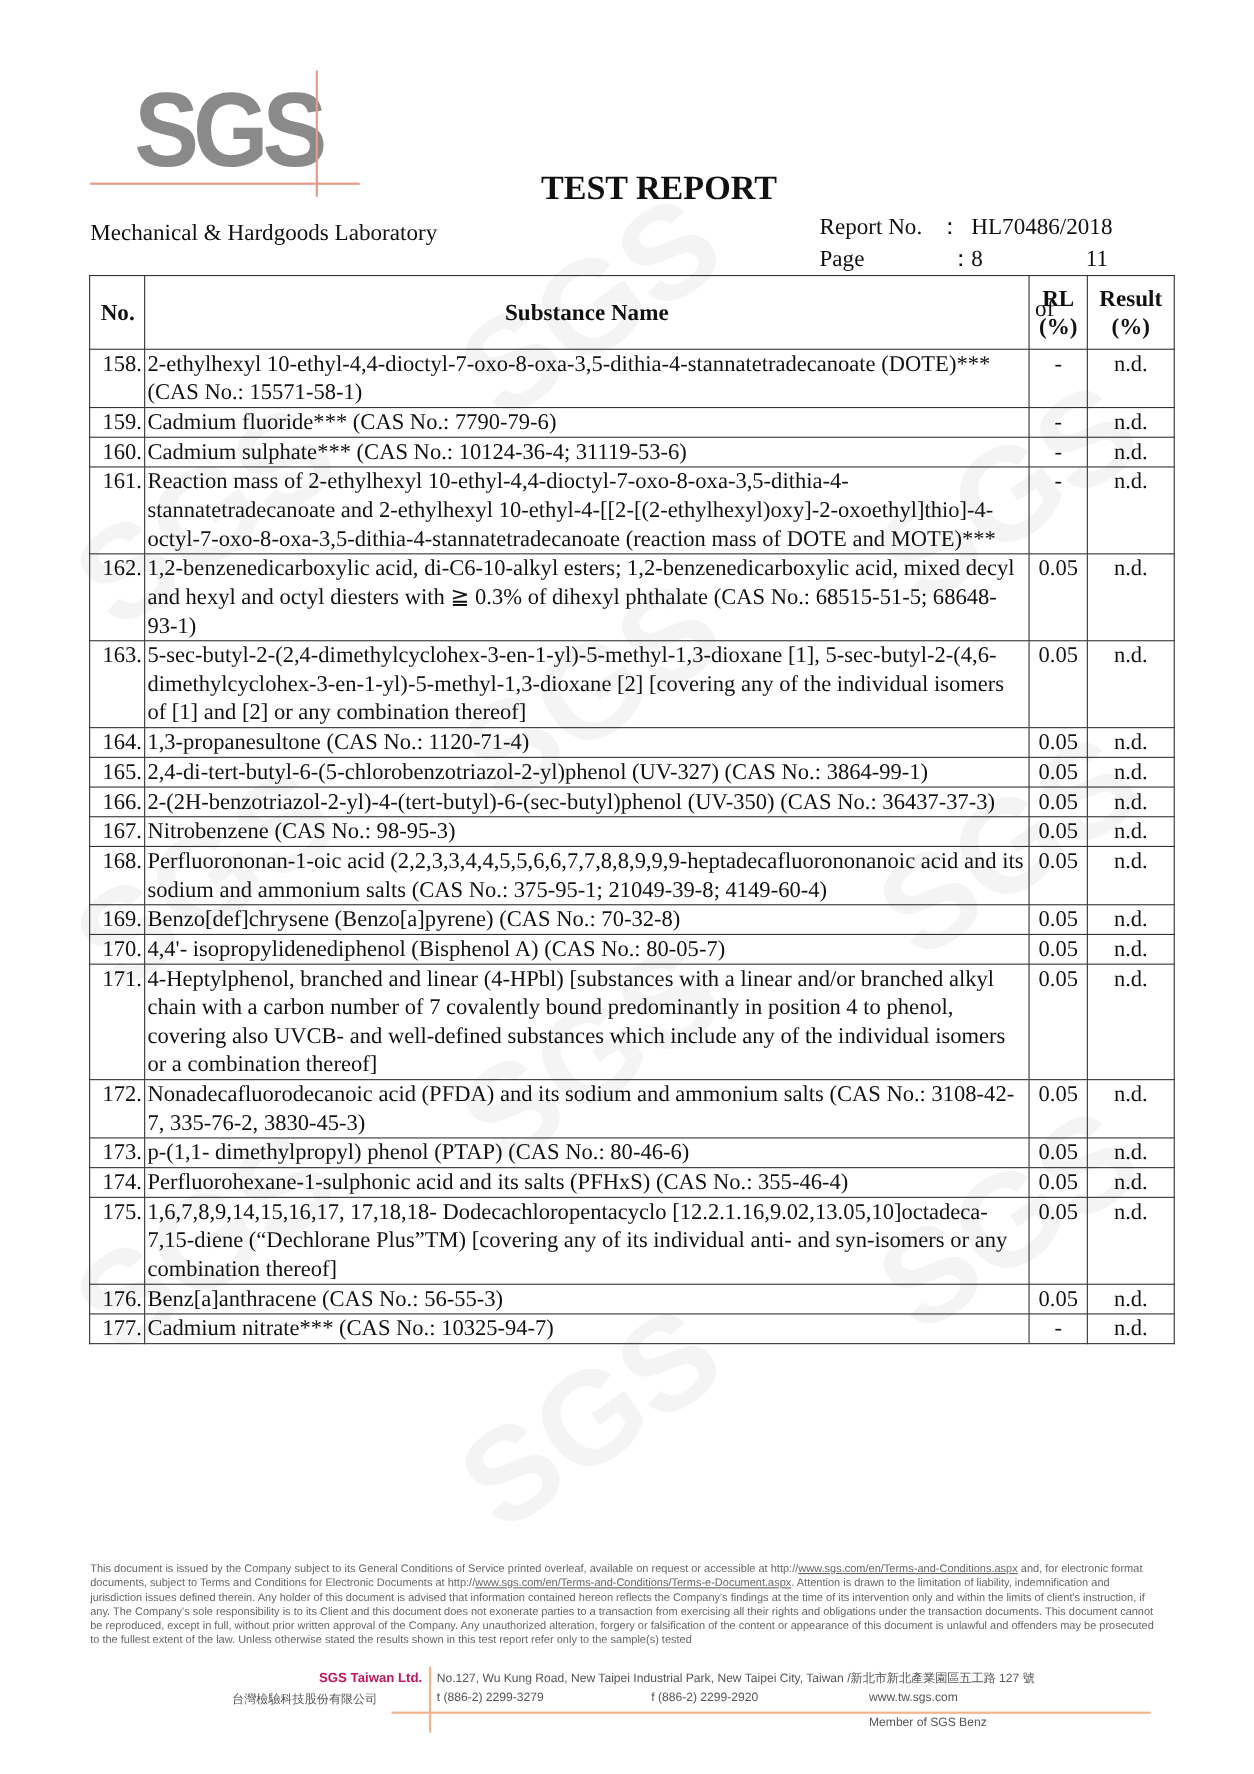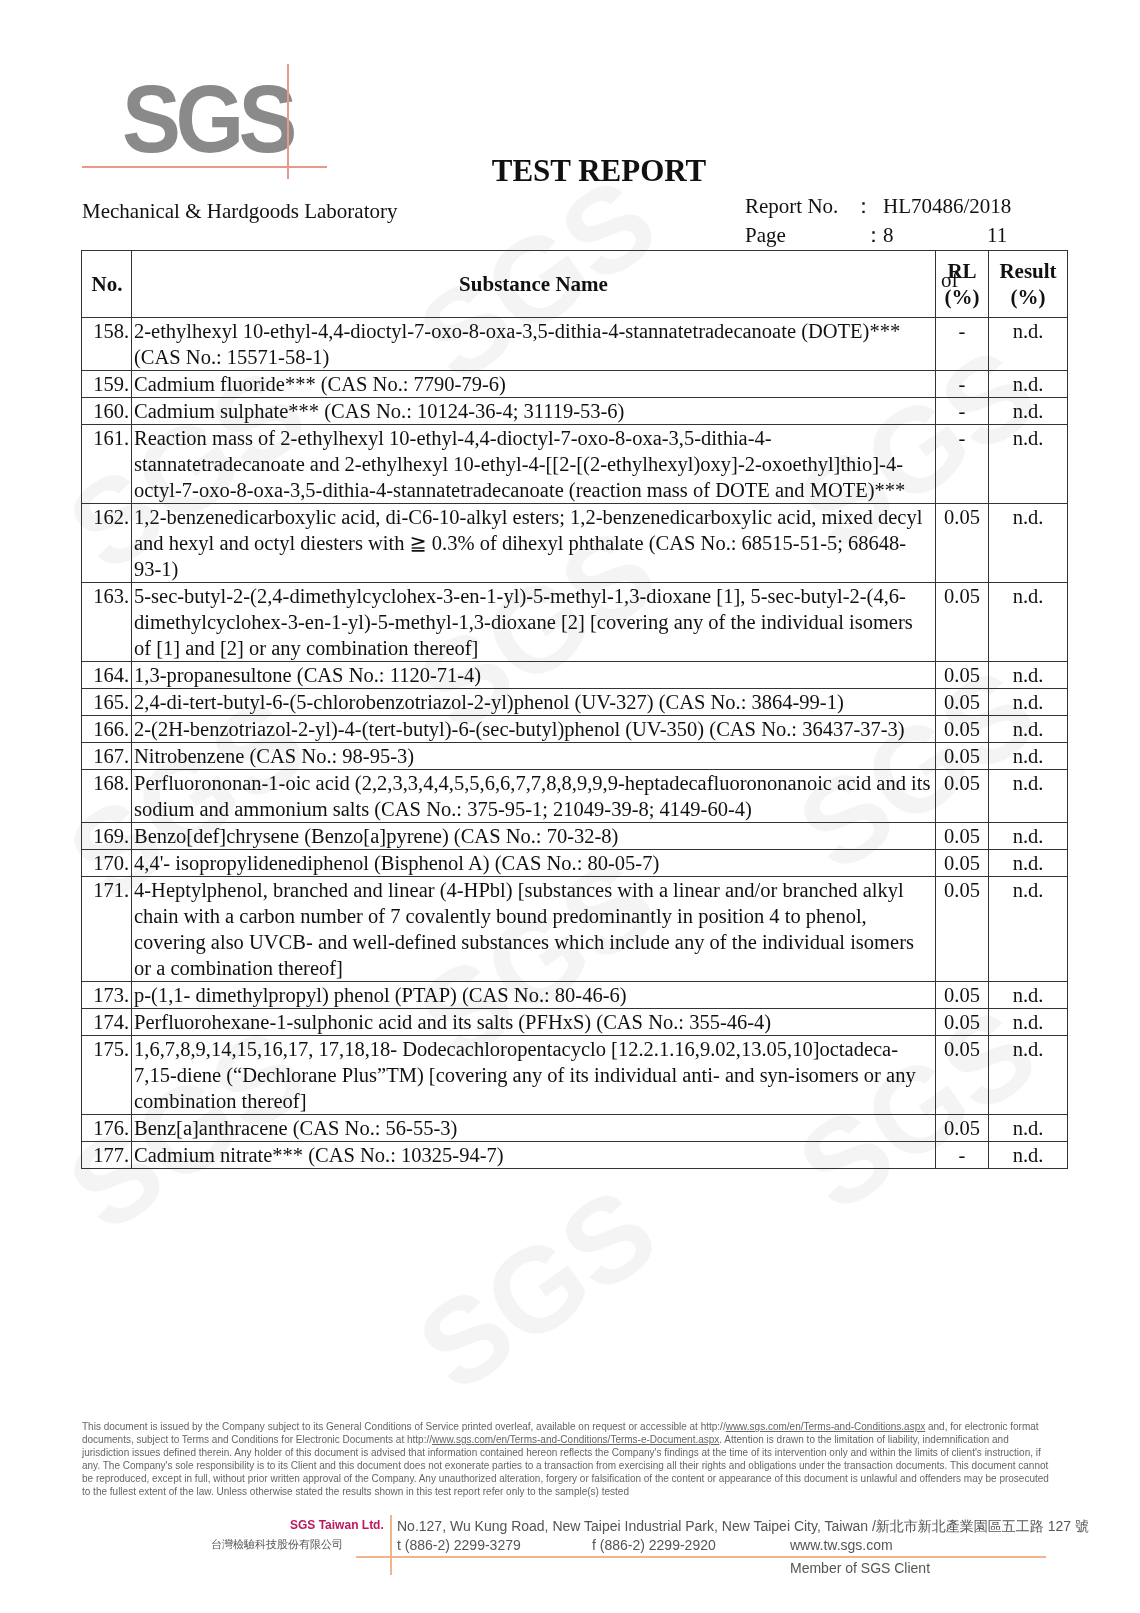--- a/index.html
+++ b/index.html
@@ -26,21 +26,21 @@
   table.main th { font-weight:bold; vertical-align:middle; font-size:21px; line-height:26px; height:66px; }
   .c-no { width:44px; text-align:right; padding-right:2px !important; }
   .c-name { text-align:left; padding-left:2px !important;margin-top:40px; }
   .c-rl { width:46px; text-align:center; }
   .c-res { width:72px; text-align:center; }
   .wm { position:absolute; font-family:"Liberation Sans", sans-serif; font-weight:bold;
         font-size:120px; color:rgba(0,0,0,0.045); transform:rotate(-35deg); pointer-events:none; }
   .foot { position:absolute; left:82px; top:1420px; width:975px; font-family:"Liberation Sans", sans-serif;
           font-size:10px; line-height:13px; color:#666; }
   .foot u { color:#666; }
-  .addr { position:absolute; top:1518px; font-family:"Liberation Sans", sans-serif; font-size:14px; color:#555; }
+  .addr { position:absolute; top:1518px; font-family:"Liberation Sans", sans-serif; font-size:11px; color:#555; }
   .sgstw { position:absolute; left:290px; top:1518px; font-family:"Liberation Sans", sans-serif;
            font-size:12px; color:#be185d; font-weight:bold; }
   .cn { position:absolute; left:211px; top:1537px; font-family:"DejaVu Sans", sans-serif; font-size:11px; color:#555; }
   .fline-h { position:absolute; left:356px; top:1556px; width:690px; height:2px; background:#f2b48c; }
   .fline-v { position:absolute; left:390px; top:1515px; width:2px; height:60px; background:#f2b48c; }
 </style>
 </head>
 <body>
 
 <div class="wm" style="left:410px; top:210px;">SGS</div>
@@ -166,20 +166,26 @@
         <td class="c-rl">0.05</td>
         <td class="c-res">n.d.</td>
       </tr>
       <tr>
         <td class="c-no">171.</td>
         <td class="c-name">4-Heptylphenol, branched and linear (4-HPbl) [substances with a linear and/or branched alkyl chain with a carbon number of 7 covalently bound predominantly in position 4 to phenol, covering also UVCB- and well-defined substances which include any of the individual isomers or a combination thereof]</td>
         <td class="c-rl">0.05</td>
         <td class="c-res">n.d.</td>
       </tr>
       <tr>
+        <td class="c-no">172.</td>
+        <td class="c-name">Nonadecafluorodecanoic acid (PFDA) and its sodium and ammonium salts (CAS No.: 3108-42-7, 335-76-2, 3830-45-3)</td>
+        <td class="c-rl">0.05</td>
+        <td class="c-res">n.d.</td>
+      </tr>
+      <tr>
         <td class="c-no">173.</td>
         <td class="c-name">p-(1,1- dimethylpropyl) phenol (PTAP) (CAS No.: 80-46-6)</td>
         <td class="c-rl">0.05</td>
         <td class="c-res">n.d.</td>
       </tr>
       <tr>
         <td class="c-no">174.</td>
         <td class="c-name">Perfluorohexane-1-sulphonic acid and its salts (PFHxS) (CAS No.: 355-46-4)</td>
         <td class="c-rl">0.05</td>
         <td class="c-res">n.d.</td>
@@ -208,15 +214,15 @@
 <div class="foot">
   <span>This document is issued by the Company subject to its General Conditions of Service printed overleaf, available on request or accessible at http://</span><u>www.sgs.com/en/Terms-and-Conditions.aspx</u><span> and, for electronic format documents, subject to Terms and Conditions for Electronic Documents at http://</span><u>www.sgs.com/en/Terms-and-Conditions/Terms-e-Document.aspx</u><span>. Attention is drawn to the limitation of liability, indemnification and jurisdiction issues defined therein. Any holder of this document is advised that information contained hereon reflects the Company's findings at the time of its intervention only and within the limits of client's instruction, if any. The Company's sole responsibility is to its Client and this document does not exonerate parties to a transaction from exercising all their rights and obligations under the transaction documents. This document cannot be reproduced, except in full, without prior written approval of the Company. Any unauthorized alteration, forgery or falsification of the content or appearance of this document is unlawful and offenders may be prosecuted to the fullest extent of the law.   Unless otherwise stated the results shown in this test report refer only to the sample(s) tested</span>
 </div>
 
 <div class="sgstw">SGS Taiwan Ltd.</div>
 <div class="cn">台灣檢驗科技股份有限公司</div>
 <div class="addr" style="left:397px;">No.127, Wu Kung Road, New Taipei Industrial Park, New Taipei City, Taiwan /新北市新北產業園區五工路 127 號</div>
 <div class="addr" style="left:397px; top:1537px;">t (886-2) 2299-3279</div>
 <div class="addr" style="left:592px; top:1537px;">f (886-2) 2299-2920</div>
 <div class="addr" style="left:790px; top:1537px;text-align:center;">www.tw.sgs.com</div>
-<div class="addr" style="left:790px; top:1560px;">Member of SGS Client</div>
+<div class="addr" style="left:790px; top:1560px;">Member of SGS Benz</div>
 <div class="fline-h"></div>
 <div class="fline-v"></div>
 
 </body></html>

